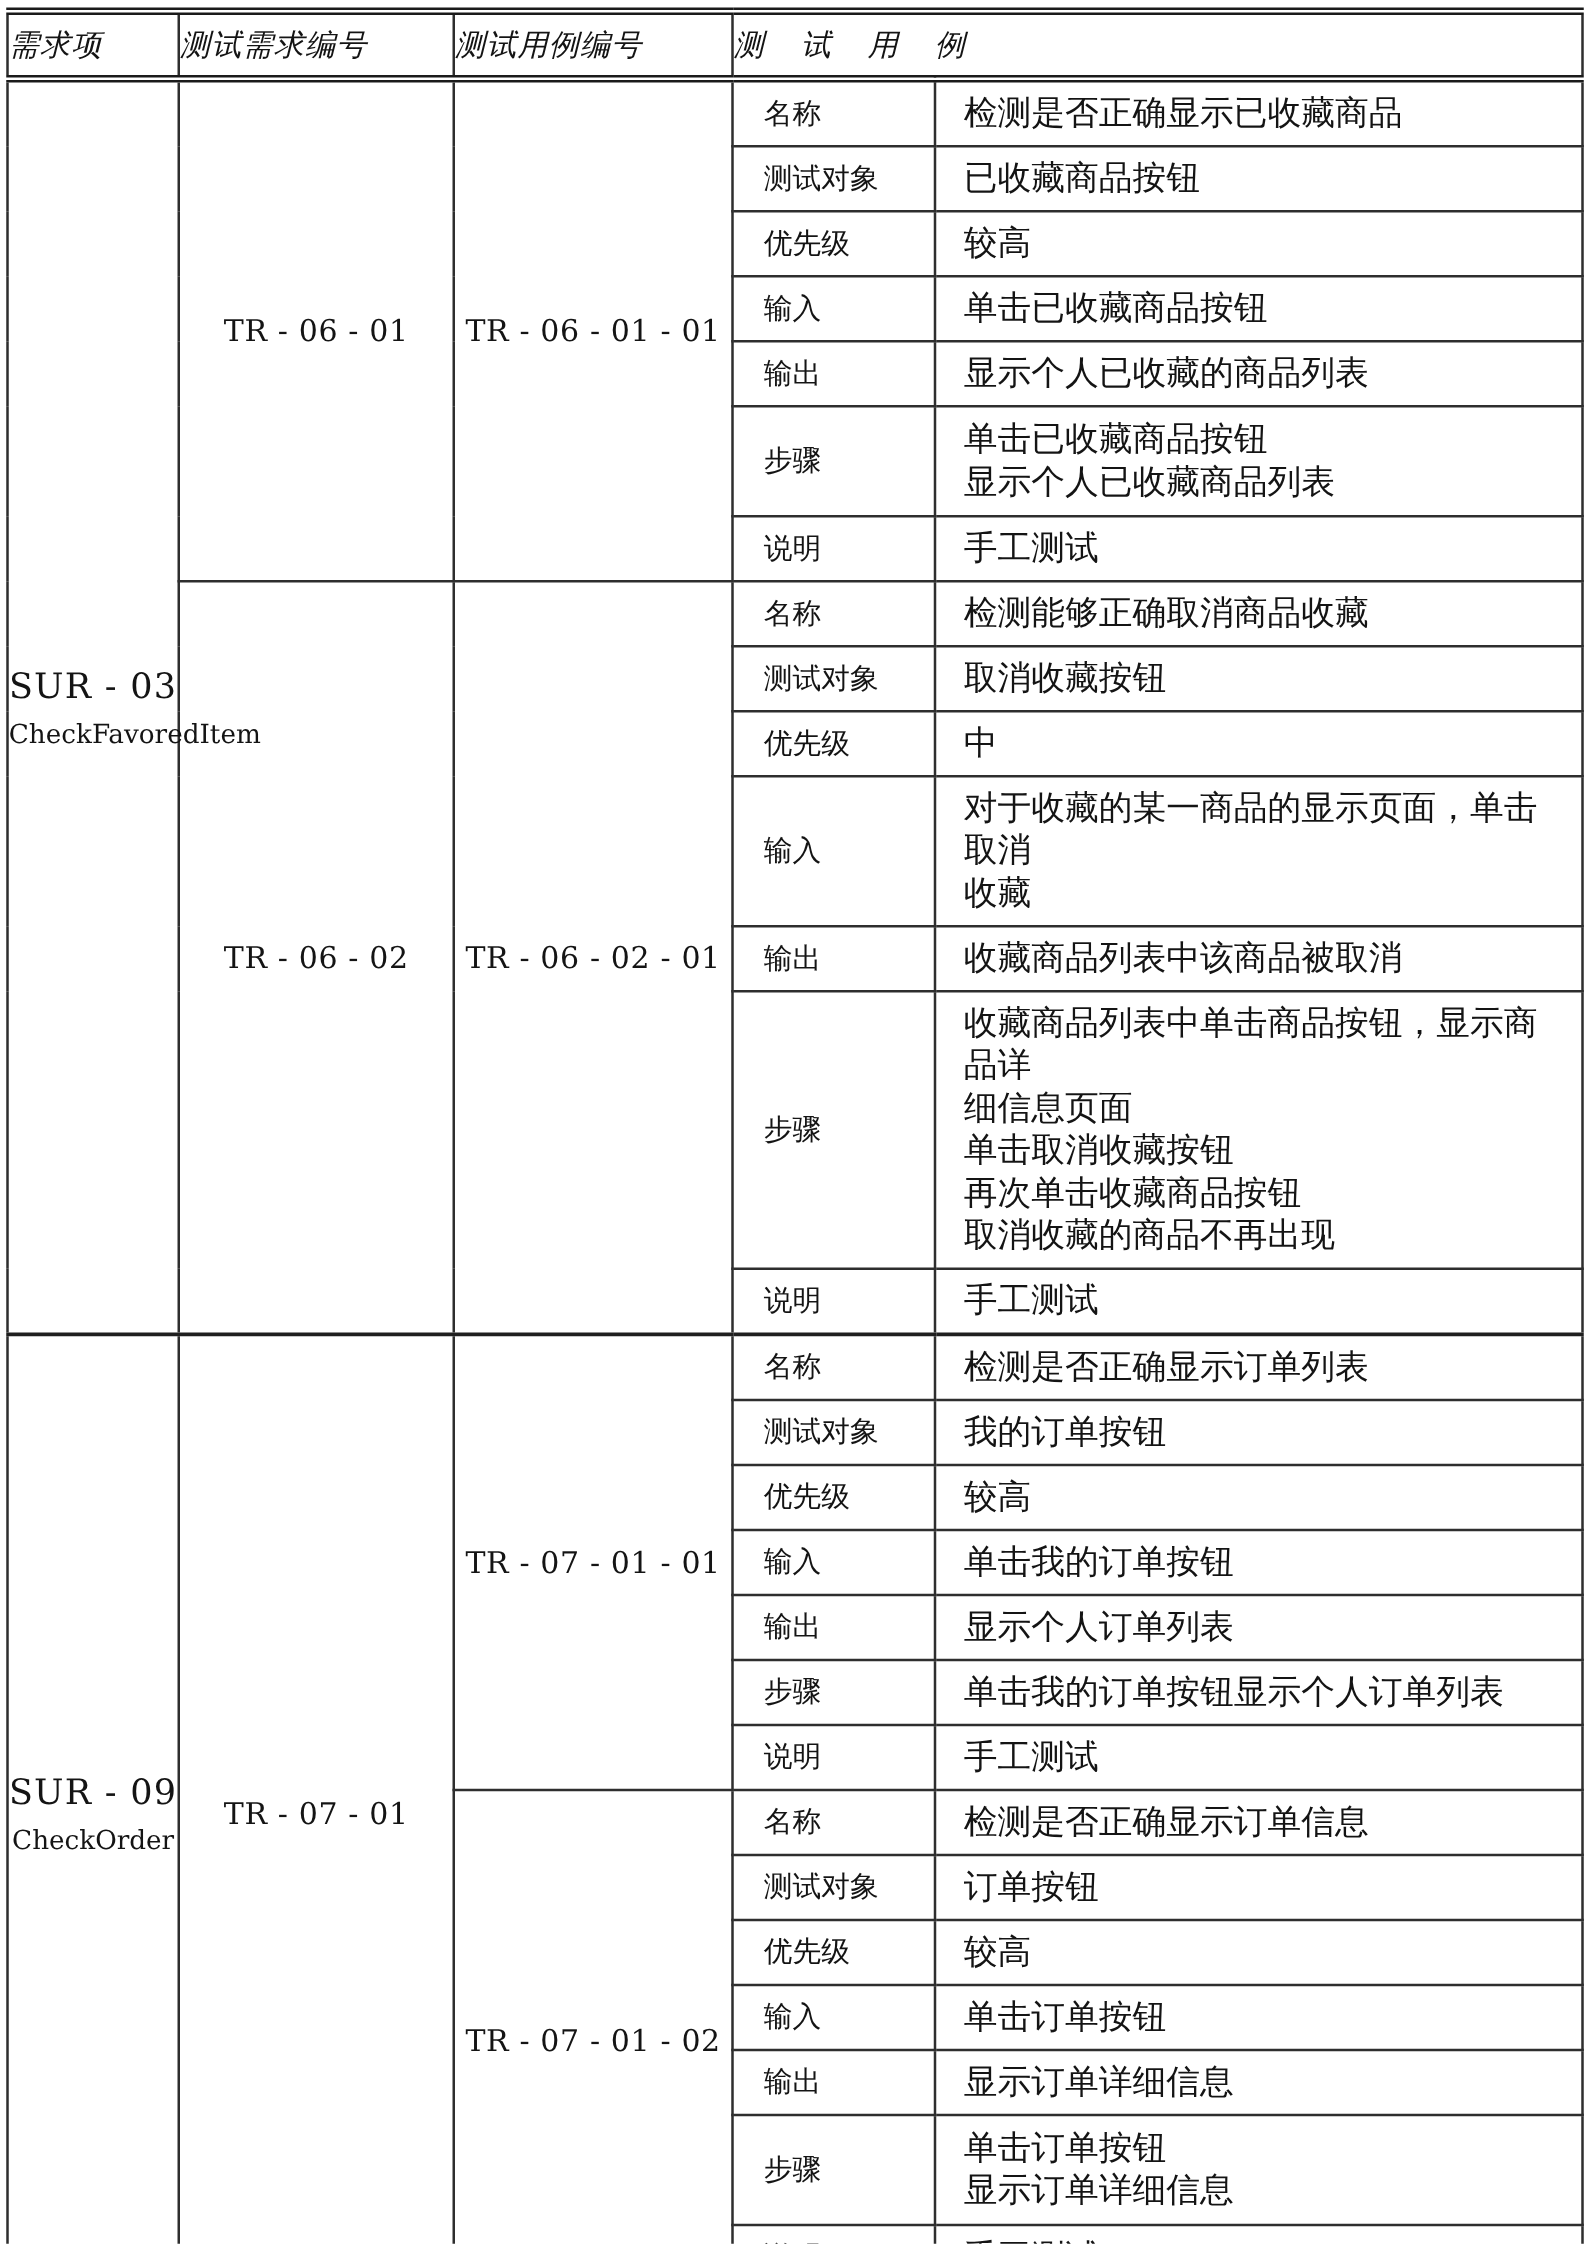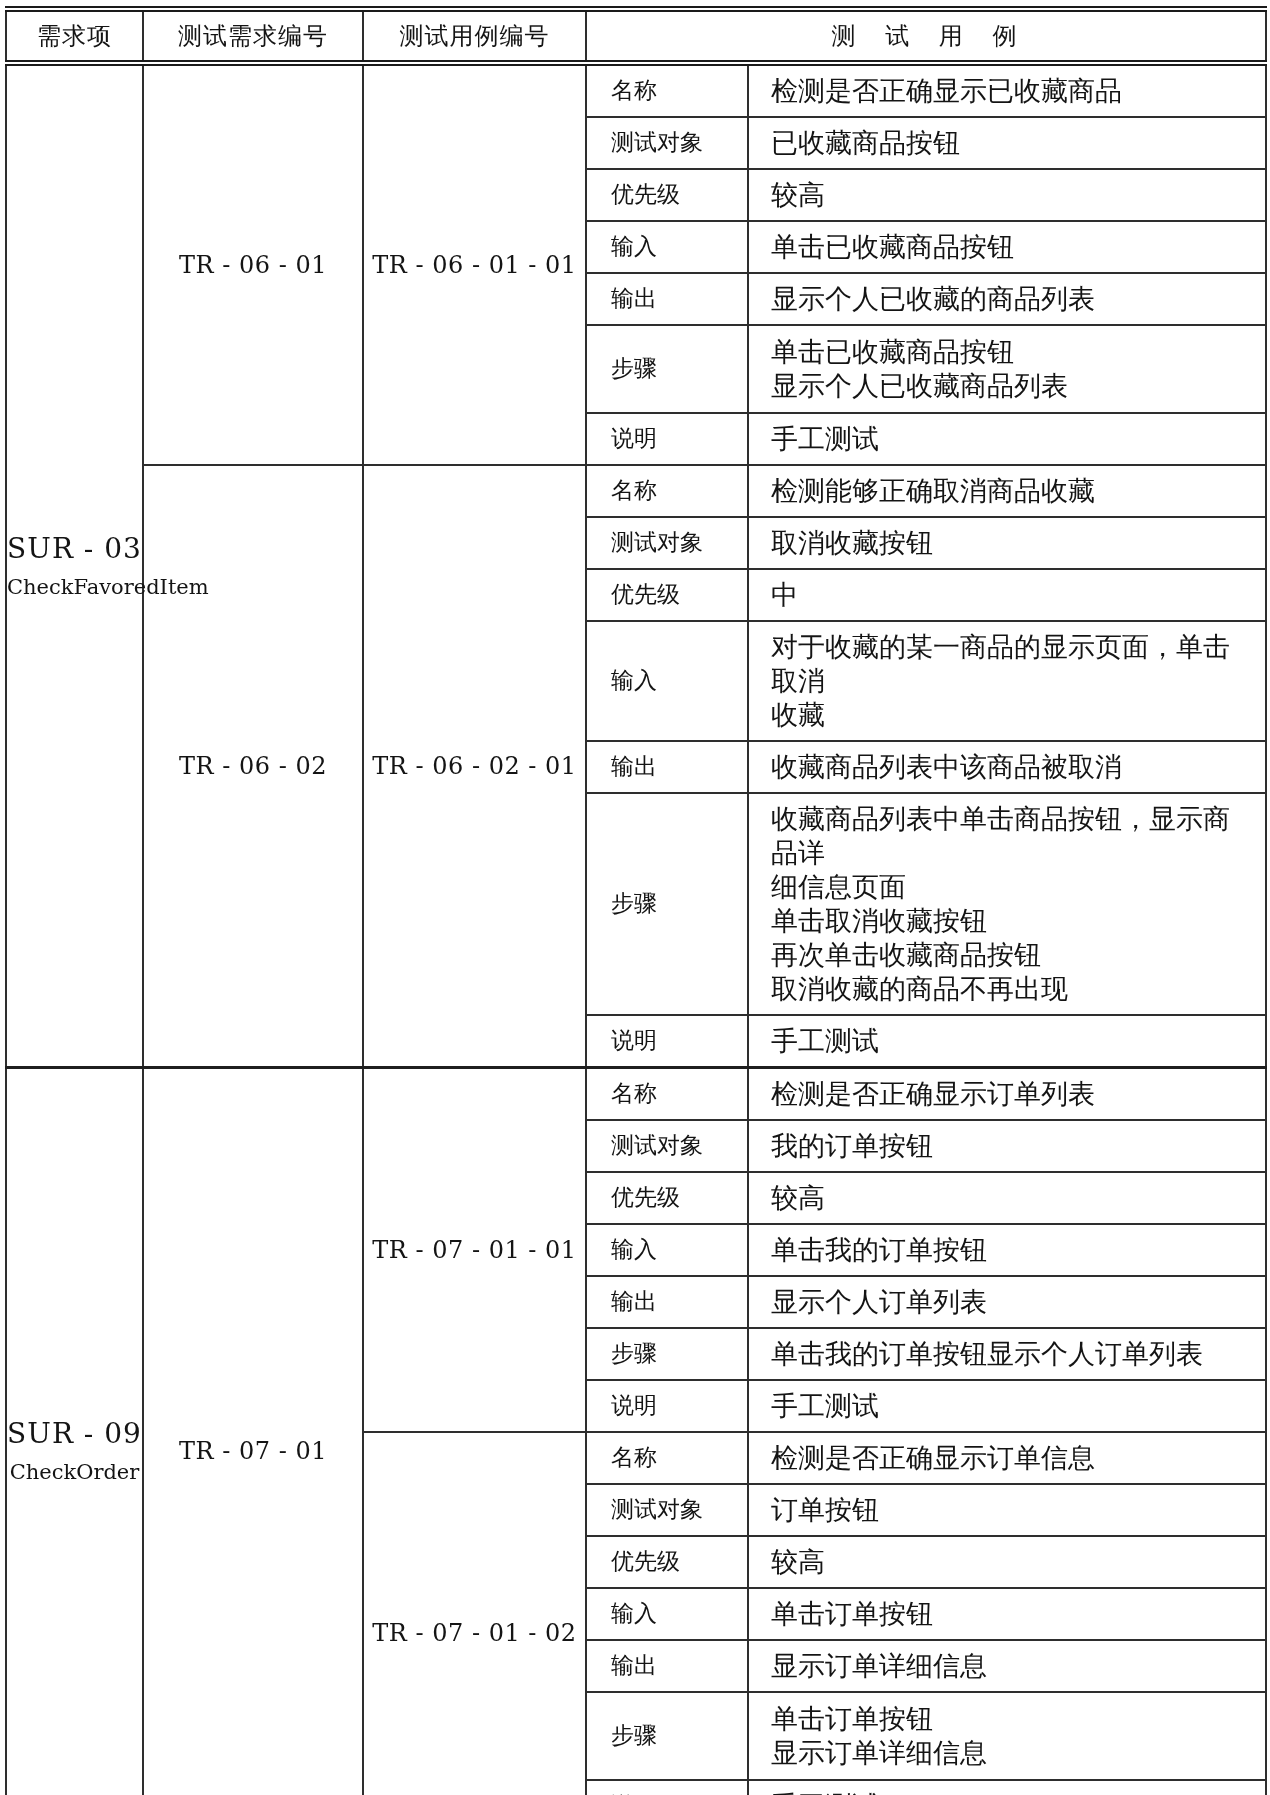--- a/index.html
+++ b/index.html
@@ -34,23 +34,24 @@
     font-weight:normal;
     box-sizing:border-box;
   }
   
   table.tc{border:2px solid #1d1d1d;}
   table.tc thead th{
     border-top:6px double #1a1a1a;
     border-bottom:6px double #1a1a1a;
     height:54px;
     font-size:24px;
-    text-align:center;
+    text-align:left;
     letter-spacing:1px;
     padding:0;
+    font-style:italic;
   }
   table.tc thead th.spread{letter-spacing:4px; word-spacing:14px;}
   table.tc tbody tr:last-child td{border-bottom:4px solid #1a1a1a;}
   tr.sec-start > td{border-top:3px solid #1f1f1f;}
 
   td.c-req{
     text-align:center;
     padding:0;
     line-height:1.5;
   }
@@ -62,21 +63,20 @@
     font-size:24px;
     letter-spacing:0.5px;
     white-space:nowrap;
     padding:0;
     margin-top:24px;
   }
   td.c-label{
     font-size:23px;
     padding:0 0 0 24px;
     line-height:34px;
-    font-family:Liberation Serif, serif;
   }
   td.c-value{
     font-size:27px;
     padding:8px 12px 8px 22px;
     line-height:34px;
     white-space:pre-line;
   }
   tr.h1{height:52px;}
   tr.h2{height:88px;}
   tr.h5{height:190px;}

